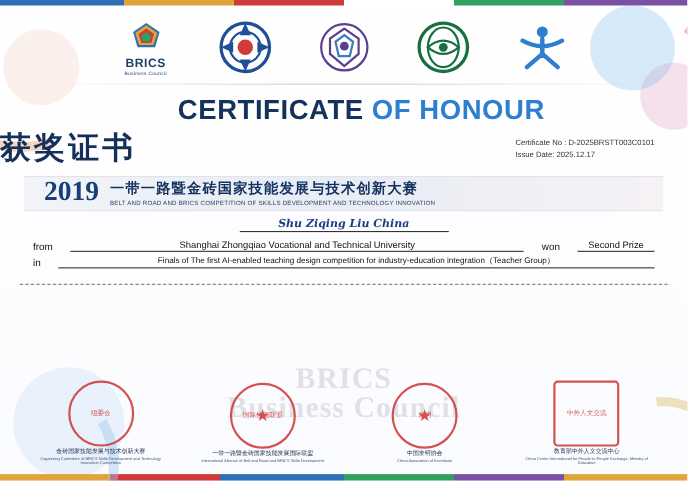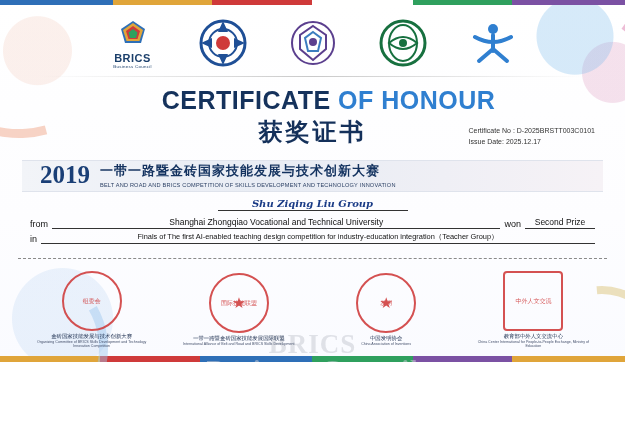--- a/index.html
+++ b/index.html
@@ -2,21 +2,21 @@
 <html><head>
 <meta charset="utf-8">
 <style>
   html,body{margin:0;padding:0;}
   body{
     width:625px;height:445px;overflow:hidden;
     font-family:"Liberation Sans", sans-serif;
     background:#ffffff;
   }
   .cert{
-    position:relative;width:625px;height:362px;
+    position:relative;width:625px;height:437px;
     background:
       radial-gradient(circle at 92% 10%, rgba(120,185,235,0.30) 0 38px, rgba(120,185,235,0) 39px),
       radial-gradient(circle at 98% 20%, rgba(210,120,170,0.22) 0 30px, rgba(210,120,170,0) 31px),
       radial-gradient(circle at 6% 14%, rgba(230,150,120,0.14) 0 34px, rgba(230,150,120,0) 35px),
       radial-gradient(circle at 10% 88%, rgba(150,190,235,0.18) 0 50px, rgba(150,190,235,0) 51px),
       linear-gradient(180deg,#ffffff 0%,#fdfdff 60%,#fafbff 100%);
     box-sizing:border-box;
     overflow:hidden;
   }
   
@@ -37,38 +37,38 @@
   .logos{position:absolute;top:14px;left:0;width:100%;height:58px;
     display:flex;justify-content:center;align-items:center;gap:38px;}
   .logo{width:52px;height:52px;position:relative;display:flex;align-items:center;justify-content:center;}
   .brics-txt{font-size:11px;font-weight:bold;color:#1b3f6b;letter-spacing:.5px;line-height:1;}
   .brics-sub{font-size:4.4px;color:#1b3f6b;letter-spacing:.3px;}
   .divider{position:absolute;left:40px;right:40px;top:76px;height:1px;background:linear-gradient(90deg,rgba(200,200,200,0),#c9c9c9,rgba(200,200,200,0));}
 
   .title-en{position:absolute;top:86px;left:16px;width:100%;text-align:center;
     font-size:25px;font-weight:bold;letter-spacing:.5px;color:#15325c;}
   .title-en .accent{color:#2f7fd0;}
-  .title-cn{position:absolute;top:116px;left:0;width:100%;text-align:center;
-    font-size:24px;font-weight:bold;color:#14305a;letter-spacing:3px;
+  .title-cn{position:absolute;top:116px;left:0;width:100%;text-align:left;
+    font-size:28px;font-weight:bold;color:#14305a;letter-spacing:3px;
     font-family:"DejaVu Sans", sans-serif;}
 
   .certno{position:absolute;right:30px;top:126px;text-align:left;font-size:7px;color:#333;line-height:1.5;}
 
   .banner{position:absolute;left:22px;right:22px;top:160px;height:30px;
     background:linear-gradient(90deg,#f2f4f8 0%,#e8ecf4 45%,#f6f2f6 100%);
     border-top:1px solid #dfe3ec;border-bottom:1px solid #dfe3ec;}
   .banner-inner{position:absolute;left:40px;right:24px;top:156px;height:38px;display:flex;align-items:center;gap:10px;}
   .year{font-size:25px;font-weight:bold;color:#1a3f76;font-family:"Liberation Serif", serif;}
   .banner-cn{font-size:13px;font-weight:bold;color:#13325f;letter-spacing:1px;font-family:"DejaVu Sans", sans-serif;}
   .banner-en{font-size:5.6px;color:#2a3f63;letter-spacing:.2px;margin-top:2px;}
 
   .body{position:absolute;left:30px;right:30px;top:198px;font-size:9px;color:#111;}
   .certify{text-align:center;font-size:9px;color:#111;margin-bottom:8px;}
   .hand{font-family:"DejaVu Serif", serif;font-style:italic;color:#1a3b86;font-weight:bold;}
-  .line{display:flex;align-items:flex-end;gap:4px;margin-bottom:3px;}
+  .line{display:flex;align-items:flex-end;gap:16px;margin-bottom:3px;}
   .lbl{font-size:9px;color:#111;white-space:nowrap;}
   .fill{flex:1;border-bottom:1px solid #333;text-align:center;font-size:8.5px;padding-bottom:1px;color:#111;}
   .fill.small{flex:0 0 auto;min-width:70px;}
   .fill-name{border-bottom:1px solid #333;text-align:center;padding-bottom:1px;}
 
   .dashed{position:absolute;left:18px;right:18px;top:258px;border-top:1px dashed #8a8a8a;}
 
   .cn-block{position:absolute;left:30px;right:30px;top:266px;text-align:center;color:#111;
     font-family:"DejaVu Sans", sans-serif;}
   .cn-names{font-size:10px;font-weight:bold;color:#1a3b86;letter-spacing:6px;
@@ -175,21 +175,21 @@
   <div class="banner-inner">
     <div class="year">2019</div>
     <div>
       <div class="banner-cn">一带一路暨金砖国家技能发展与技术创新大赛</div>
       <div class="banner-en">BELT AND ROAD AND BRICS COMPETITION OF SKILLS DEVELOPMENT AND TECHNOLOGY INNOVATION</div>
     </div>
   </div>
 
   <div class="body">
     <div style="text-align:center;margin-bottom:6px;">
-      <span class="hand fill-name" style="display:inline-block;min-width:190px;font-size:10px;">Shu Ziqing    Liu Group</span>
+      <span class="hand fill-name" style="display:inline-block;min-width:190px;font-size:10px;">Shu Ziqing    Liu China</span>
     </div>
     <div class="line">
       <span class="lbl">from</span>
       <span class="fill">Shanghai Zhongqiao Vocational and Technical University</span>
       <span class="lbl">won</span>
       <span class="fill small">Second Prize</span>
     </div>
     <div class="line">
       <span class="lbl">in</span>
       <span class="fill" style="font-size:7.4px;">Finals of The first AI-enabled teaching design competition for industry-education integration（Teacher Group）</span>

